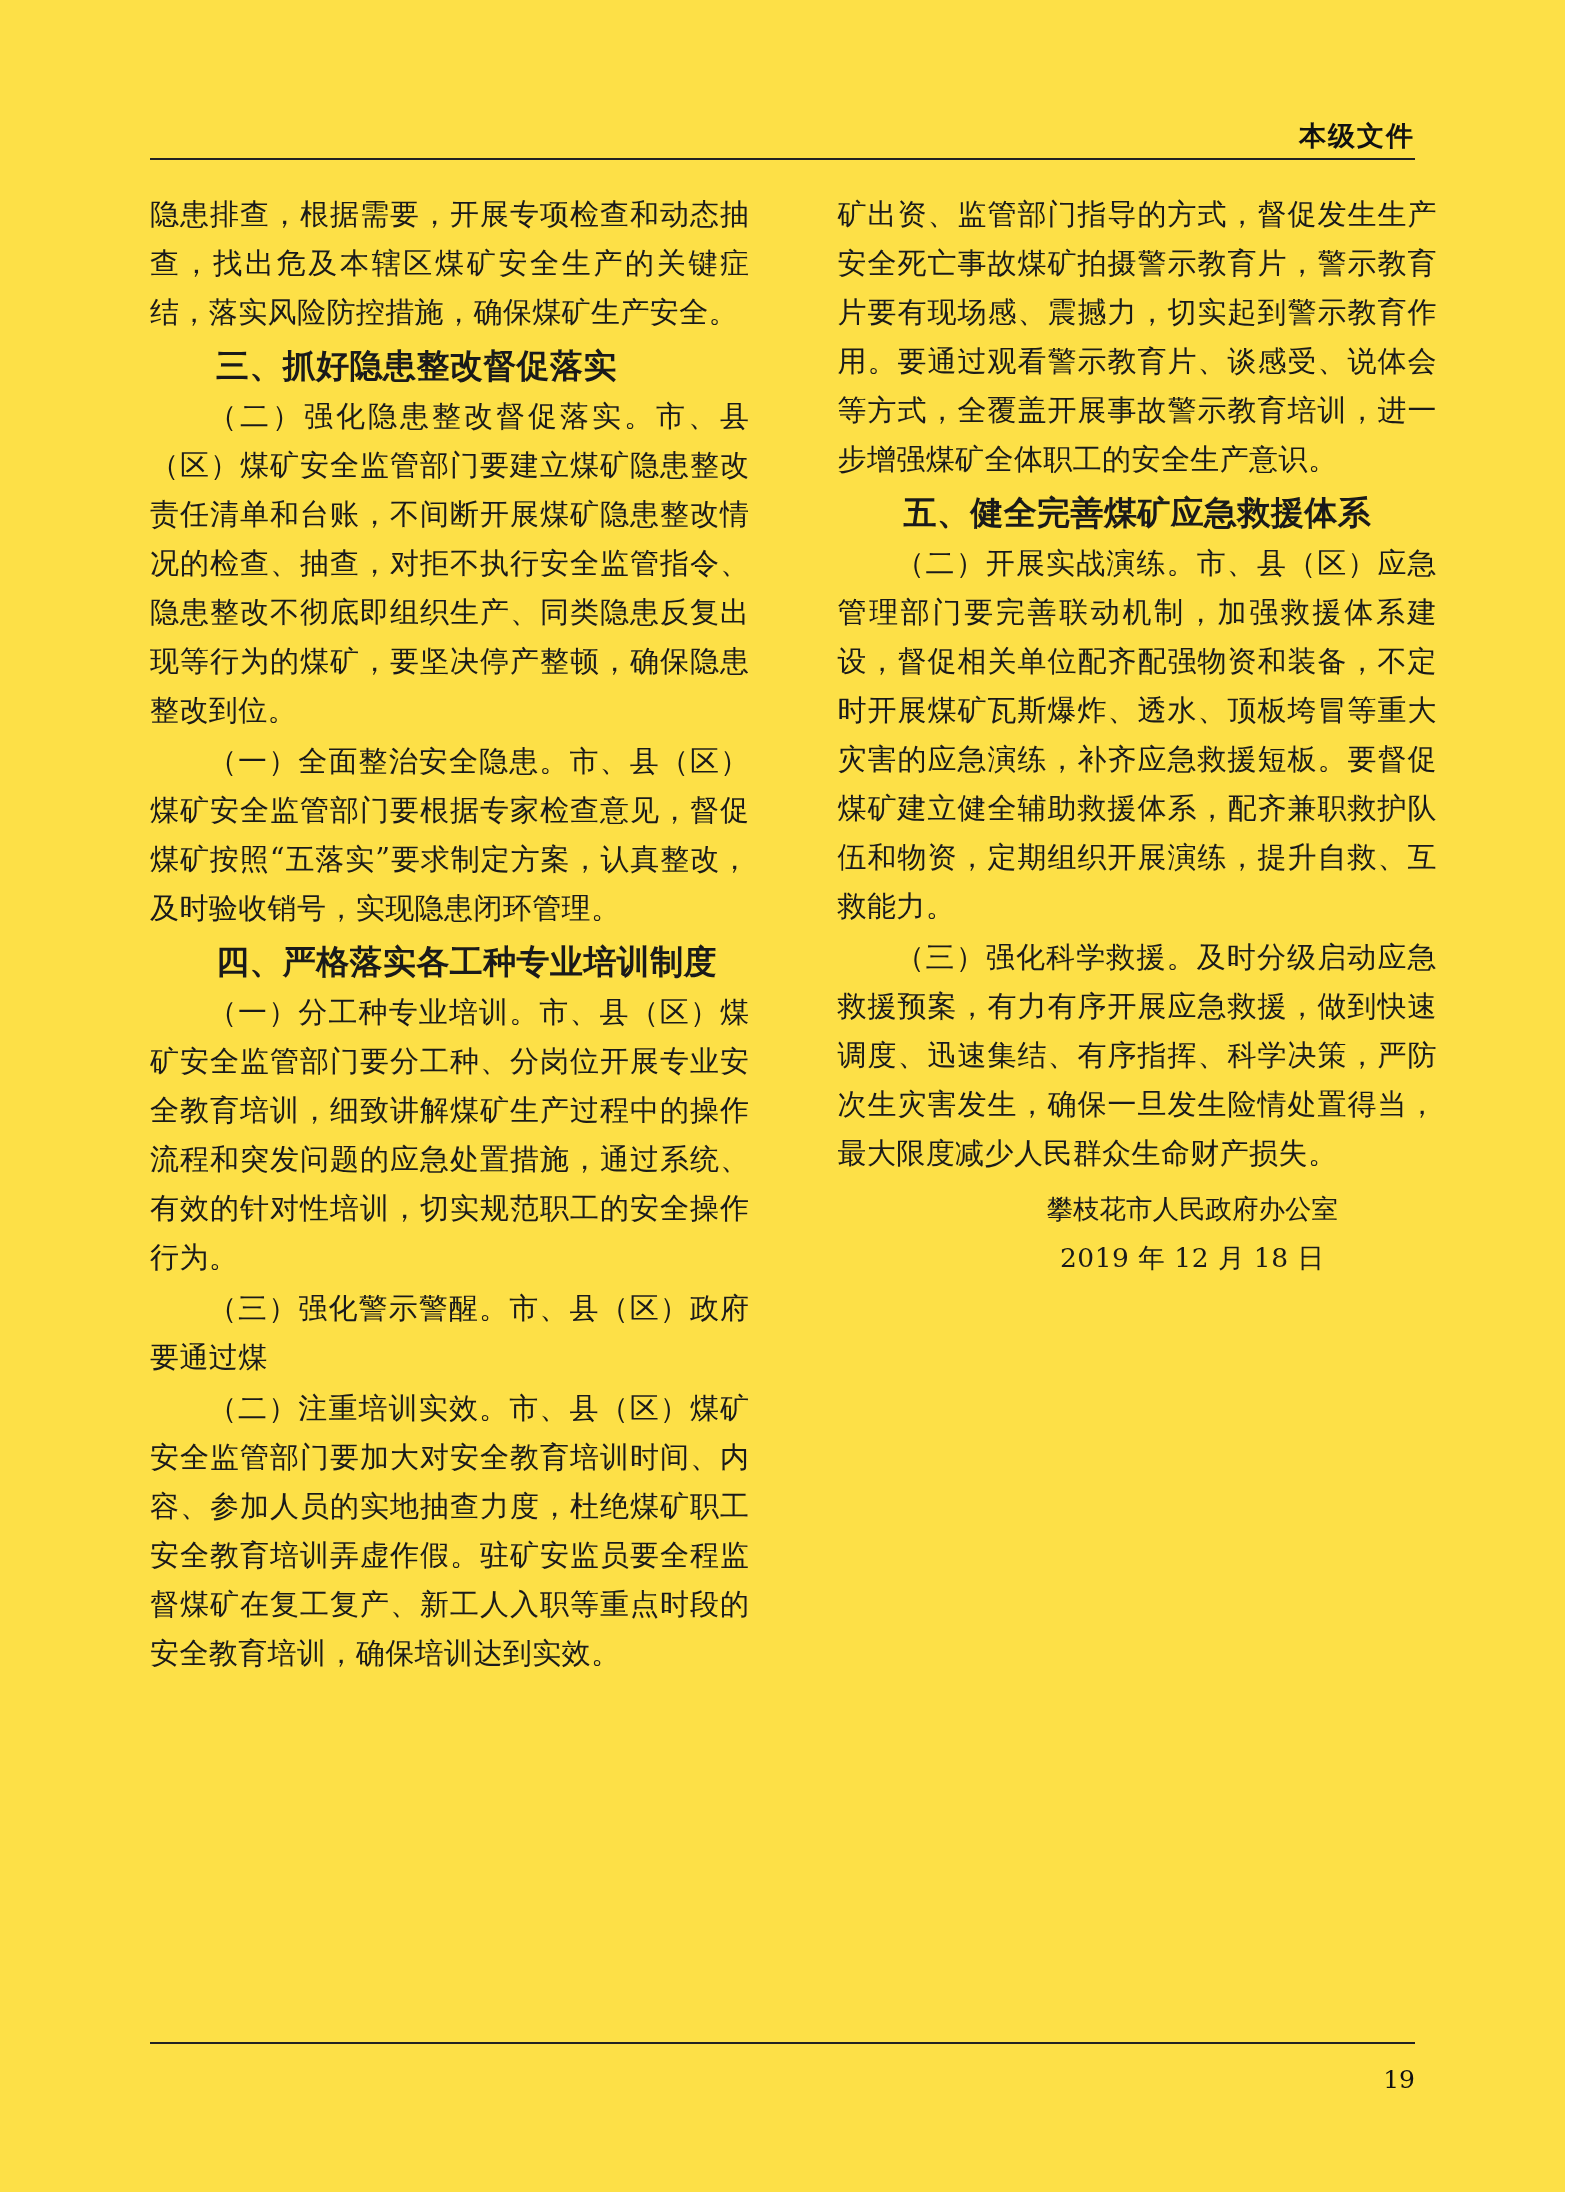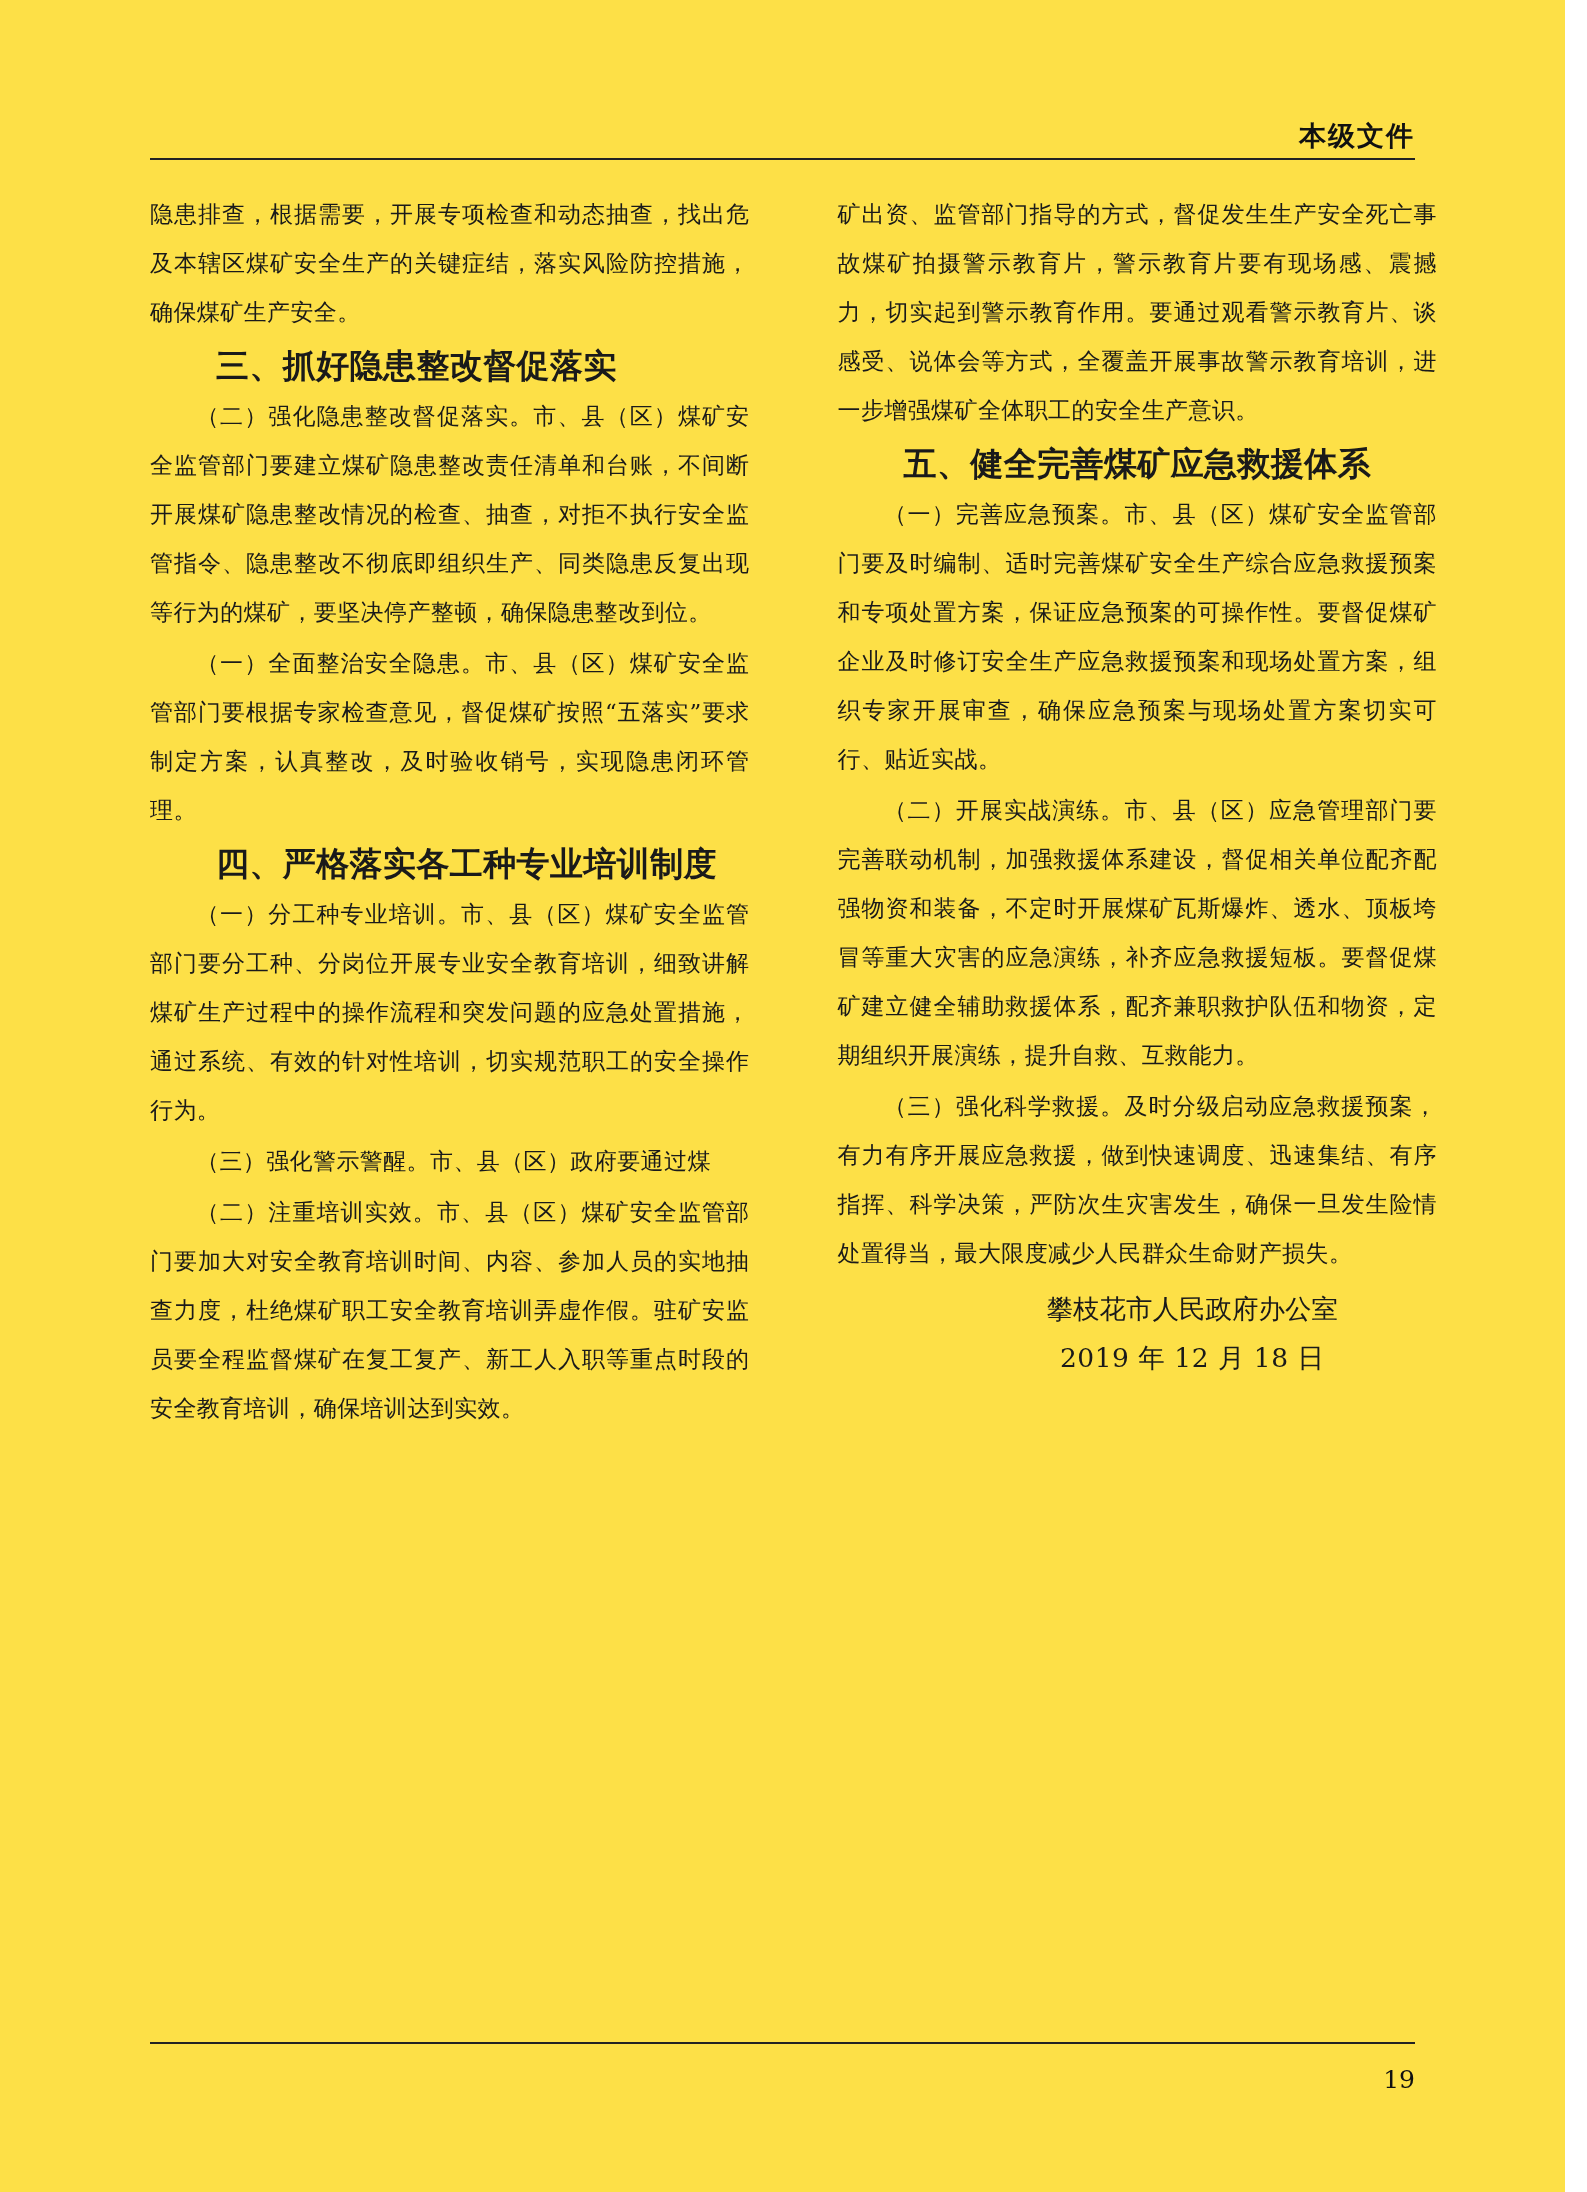--- a/index.html
+++ b/index.html
@@ -49,21 +49,21 @@
     left: 150px;
     width: 1287px;
     display: flex;
     gap: 88px;
   }
   .col {
     width: 600px;
   }
   p {
     margin: 0 0 2px 0;
-    font-size: 23px;
+    font-size: 29px;
     line-height: 49px;
     text-align: justify;
     text-justify: inter-ideograph;
     letter-spacing: 0.4px;
   }
   p.indent {
     text-indent: 2em;
   }
   h3 {
     margin: 4px 0 2px 0;
@@ -120,21 +120,20 @@
       <p class="indent">（一）全面整治安全隐患。市、县（区）煤矿安全监管部门要根据专家检查意见，督促煤矿按照“五落实”要求制定方案，认真整改，及时验收销号，实现隐患闭环管理。</p>
       <h3>四、严格落实各工种专业培训制度</h3>
       <p class="indent">（一）分工种专业培训。市、县（区）煤矿安全监管部门要分工种、分岗位开展专业安全教育培训，细致讲解煤矿生产过程中的操作流程和突发问题的应急处置措施，通过系统、有效的针对性培训，切实规范职工的安全操作行为。</p>
       <p class="indent">（三）强化警示警醒。市、县（区）政府要通过煤</p>
       <p class="indent">（二）注重培训实效。市、县（区）煤矿安全监管部门要加大对安全教育培训时间、内容、参加人员的实地抽查力度，杜绝煤矿职工安全教育培训弄虚作假。驻矿安监员要全程监督煤矿在复工复产、新工人入职等重点时段的安全教育培训，确保培训达到实效。</p>
     </div>
 
     <div class="col">
       <p>矿出资、监管部门指导的方式，督促发生生产安全死亡事故煤矿拍摄警示教育片，警示教育片要有现场感、震撼力，切实起到警示教育作用。要通过观看警示教育片、谈感受、说体会等方式，全覆盖开展事故警示教育培训，进一步增强煤矿全体职工的安全生产意识。</p>
       <h3>五、健全完善煤矿应急救援体系</h3>
-      <p class="indent">（一）完善应急预案。市、县（区）煤矿安全监管部门要及时编制、适时完善煤矿安全生产综合应急救援预案和专项处置方案，保证应急预案的可操作性。要督促煤矿企业及时修订安全生产应急救援预案和现场处置方案，组织专家开展审查，确保应急预案与现场处置方案切实可行、贴近实战。</p>
       <p class="indent">（二）开展实战演练。市、县（区）应急管理部门要完善联动机制，加强救援体系建设，督促相关单位配齐配强物资和装备，不定时开展煤矿瓦斯爆炸、透水、顶板垮冒等重大灾害的应急演练，补齐应急救援短板。要督促煤矿建立健全辅助救援体系，配齐兼职救护队伍和物资，定期组织开展演练，提升自救、互救能力。</p>
       <p class="indent">（三）强化科学救援。及时分级启动应急救援预案，有力有序开展应急救援，做到快速调度、迅速集结、有序指挥、科学决策，严防次生灾害发生，确保一旦发生险情处置得当，最大限度减少人民群众生命财产损失。</p>
       <div class="signature">
         <div class="line1">攀枝花市人民政府办公室</div>
         <div class="line2">2019 年 12 月 18 日</div>
       </div>
     </div>
 
   </div>
 

